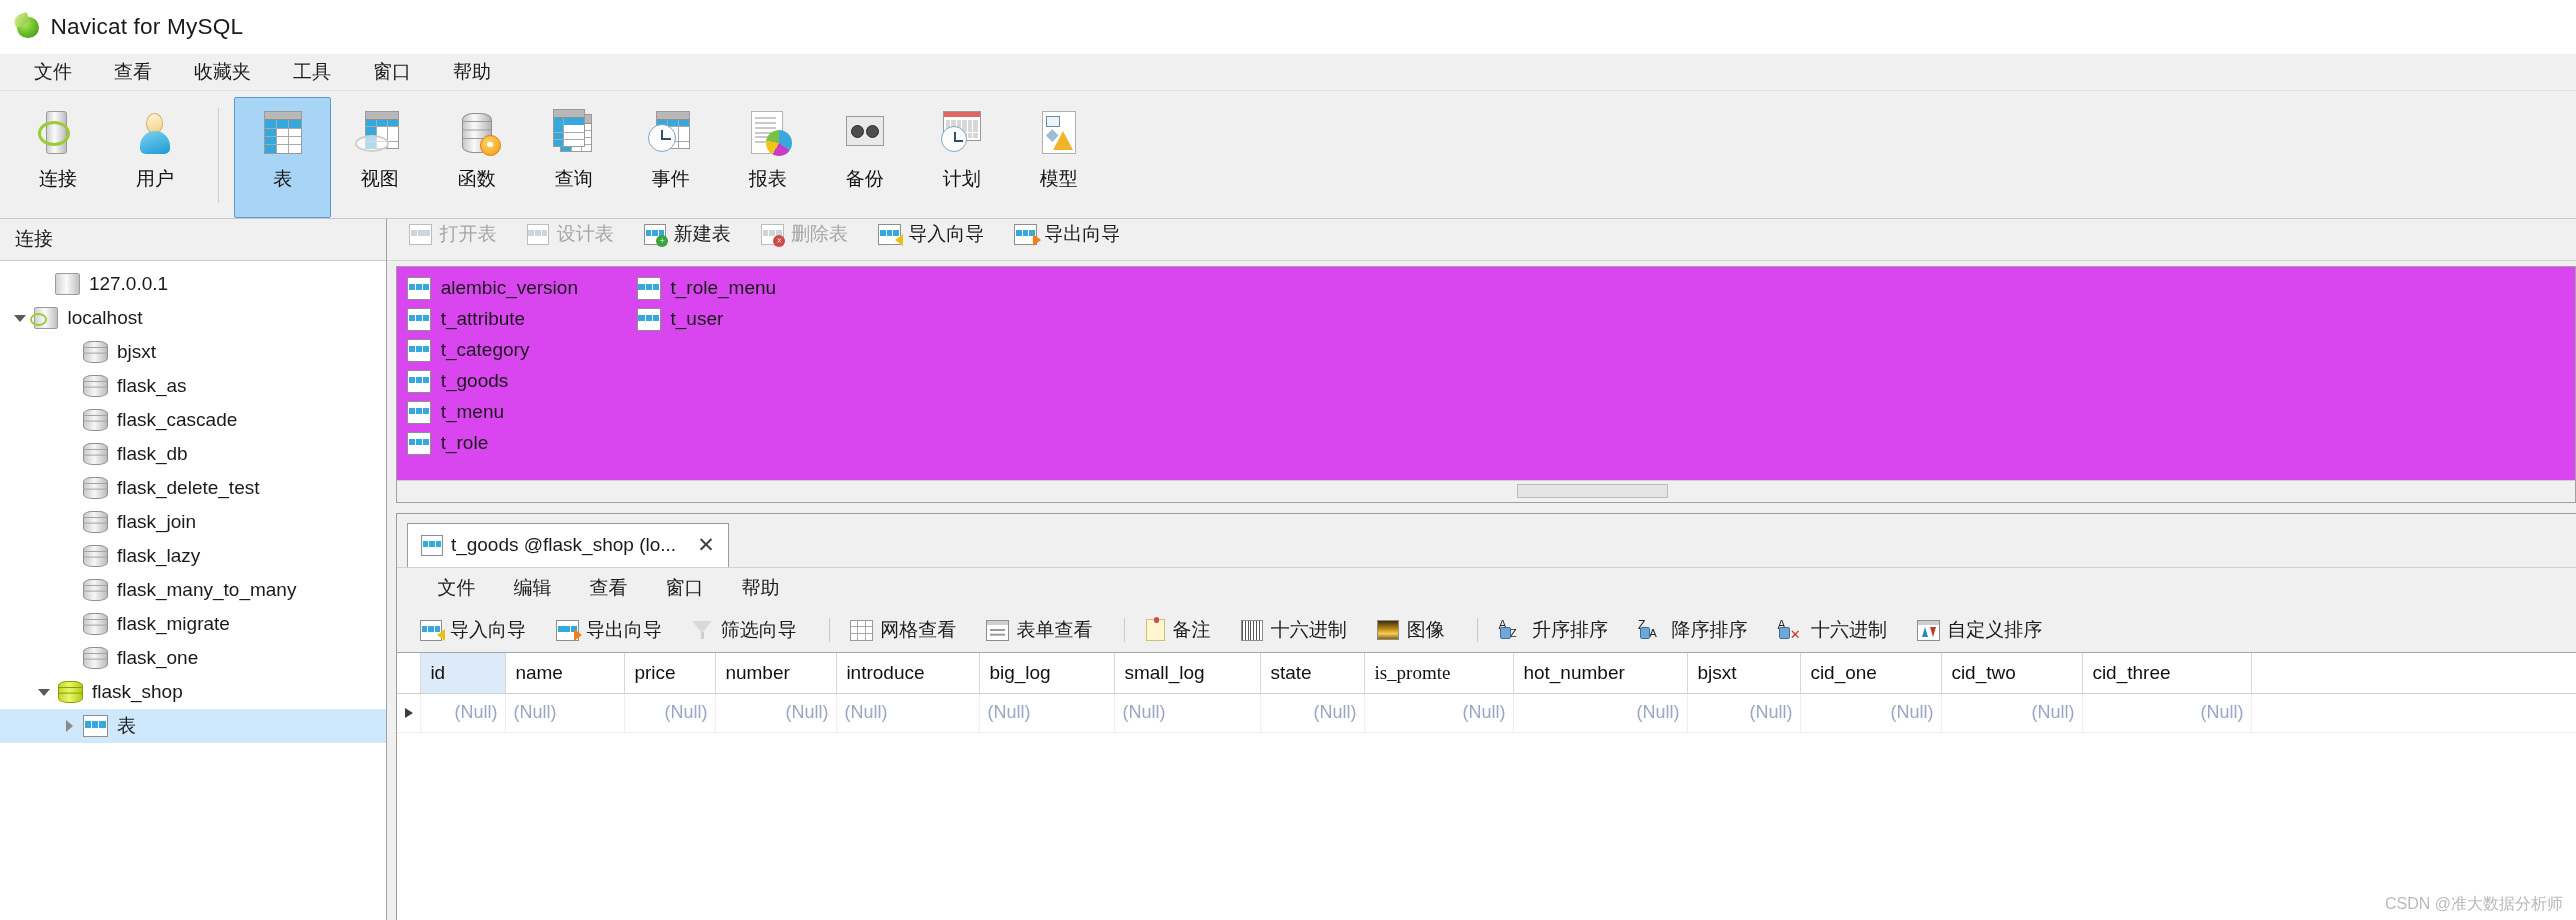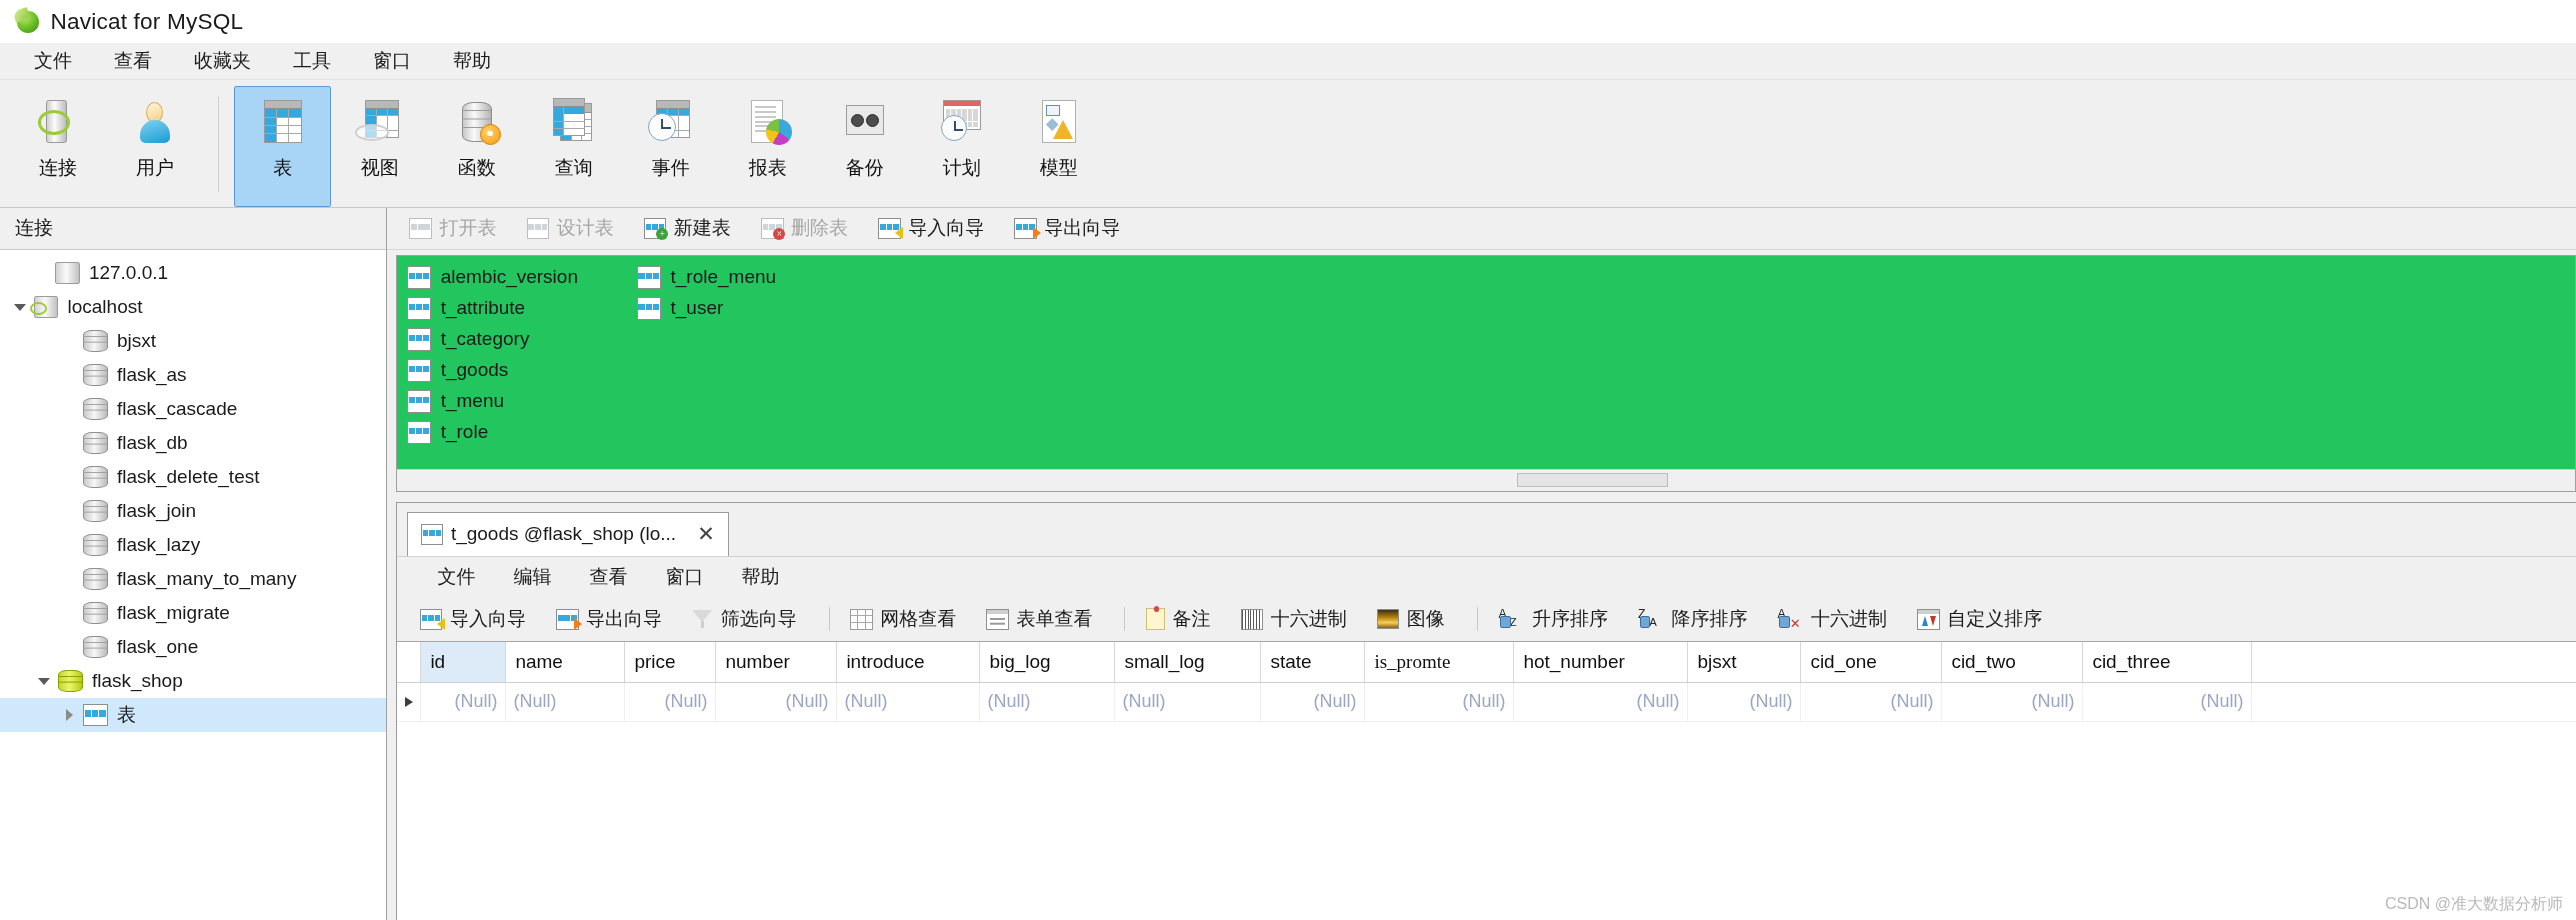--- a/index.html
+++ b/index.html
@@ -5,21 +5,21 @@
   html,body{margin:0;padding:0;}
   body{
     width:2576px;height:921px;overflow:hidden;
     font-family:"Liberation Sans","DejaVu Sans",sans-serif;
     background:#ffffff;color:#000;
     -webkit-font-smoothing:antialiased;
   }
   .app{width:2576px;height:921px;position:relative;display:flex;flex-direction:column;}
 
   
-  .titlebar{height:43px;display:flex;align-items:center;padding-left:15px;background:#ffffff;flex:0 0 auto;}
+  .titlebar{height:54px;display:flex;align-items:center;padding-left:15px;background:#ffffff;flex:0 0 auto;}
   .title-icon{width:26px;height:26px;margin-right:9.4px;position:relative;flex:0 0 auto;}
   .title-icon .ball{position:absolute;left:1.9px;top:2.8px;width:21.7px;height:21.7px;border-radius:50%;
       background:radial-gradient(circle at 35% 30%, #b9e86a 0%, #6fc32a 45%, #3f8a12 100%);}
   .title-icon .leaf{position:absolute;left:-0.9px;top:0px;width:15px;height:12.2px;border-radius:60% 10% 55% 15%;
       background:linear-gradient(135deg,#d9f08f,#8bc53f);transform:rotate(-18deg);}
   .title-text{font-size:22.6px;color:#1a1a1a;letter-spacing:0.2px;}
 
   
   .menubar{height:36px;background:#f0f0f0;display:flex;align-items:center;padding-left:13px;flex:0 0 auto;
       border-bottom:0.9px solid #e3e3e3;}
@@ -96,39 +96,39 @@
   .ti.dbg{border-radius:9.4px/4.7px;background:linear-gradient(90deg,#c2d82a,#e9f56a 45%,#b5cd15);border:0.9px solid #8aa000;box-sizing:border-box;}
   .ti.dbg:after{content:"";position:absolute;left:-0.9px;top:5.6px;right:-0.9px;height:0.9px;background:#8aa000;box-shadow:0 5.6px 0 #8aa000;}
   .ti.tbl{background:#fff;border:0.9px solid #8e8e8e;box-sizing:border-box;}
   .ti.tbl .h{height:4.7px;background:#b4b4b4;}
   .ti.tbl .g{position:absolute;left:0.9px;top:5.6px;right:0.9px;bottom:0.9px;display:grid;grid-template-columns:1fr 1fr 1fr;grid-template-rows:1fr 1fr;gap:0.9px;}
   .ti.tbl .g i{background:#fff;border:0;}
   .ti.tbl .g i.b{background:#35a8dd;}
 
   
   .content{flex:1 1 auto;display:flex;flex-direction:column;min-width:0;background:#f0f0f0;}
-  .subtoolbar{height:41px;background:#f0f0f0;display:flex;align-items:center;padding-left:13px;flex:0 0 auto;border-bottom:0.9px solid #d5d5d5;font-family:Liberation Serif, serif;}
+  .subtoolbar{height:41px;background:#f0f0f0;display:flex;align-items:flex-start;padding-left:13px;flex:0 0 auto;border-bottom:0.9px solid #d5d5d5;font-family:Liberation Serif, serif;}
   .stbtn{display:flex;align-items:center;font-size:19px;color:#1c1c1c;padding:2.8px 9.4px;margin-right:11.3px;cursor:default;white-space:nowrap;}
   .stbtn.dis{color:#a6a6a6;}
   .mini{width:22.6px;height:21px;position:relative;margin-right:7.5px;flex:0 0 22.6px;}
   .mini .t{position:absolute;inset:0;background:#fff;border:0.9px solid #8e8e8e;box-sizing:border-box;}
   .mini .t .h{height:4.7px;background:#b4b4b4;}
   .mini .t .g{position:absolute;left:0.9px;top:5.6px;right:0.9px;bottom:0.9px;display:grid;grid-template-columns:1fr 1fr 1fr;grid-template-rows:1fr 1fr;gap:0.9px;}
   .mini .t .g i{background:#fff;}
   .mini .t .g i.b{background:#35a8dd;}
   .mini.dis .t .g i.b{background:#cdd6da;}
   .mini.dis .t{border-color:#bdbdbd;}
   .badge{position:absolute;right:-1.9px;bottom:-1.9px;width:12.2px;height:12.2px;border-radius:50%;font-size:9.4px;line-height:12.2px;text-align:center;color:#fff;}
   .badge.green{background:#3aa33a;}
   .badge.red{background:#d04a4a;}
   .arrow-y{position:absolute;right:-2.8px;bottom:-0.9px;width:0;height:0;border-top:6.6px solid transparent;border-bottom:6.6px solid transparent;border-right:8.5px solid #e8c018;}
   .arrow-o{position:absolute;right:-3.8px;bottom:-0.9px;width:0;height:0;border-top:6.6px solid transparent;border-bottom:6.6px solid transparent;border-left:8.5px solid #ef7f1a;}
 
   
-  .tablelist{flex:0 0 auto;height:235px;background:#22c55e;border:0.9px solid #a0a0a0;margin:5.6px 0 0 9.4px;position:relative;overflow:hidden;text-align:right;}
+  .tablelist{flex:0 0 auto;height:235px;background:#d946ef;border:0.9px solid #a0a0a0;margin:5.6px 0 0 9.4px;position:relative;overflow:hidden;text-align:right;}
   .tl-cols{display:flex;flex-direction:column;flex-wrap:wrap;height:194px;padding:5.6px 0 0 5.6px;align-content:flex-start;}
   .tl-item{height:31px;display:flex;align-items:center;font-size:19px;color:#1a1a1a;width:226px;padding-left:3.8px;white-space:nowrap;cursor:default;}
   .hscroll{position:absolute;left:0;right:0;bottom:0;height:21px;background:#f0f0f0;border-top:0.9px solid #cfcfcf;}
   .hscroll .thumb{position:absolute;left:1120px;top:2.8px;width:151px;height:14px;background:#e4e4e4;border:0.9px solid #bdbdbd;box-sizing:border-box;}
 
   
   .editor{flex:1 1 auto;margin:9.4px 0 0 9.4px;display:flex;flex-direction:column;min-height:0;background:#f0f0f0;border-left:0.9px solid #9b9b9b;border-top:0.9px solid #9b9b9b;}
   .tabs{height:53px;display:flex;align-items:flex-end;background:#f0f0f0;flex:0 0 auto;}
   .tab{height:43px;display:flex;align-items:center;background:#fff;border:0.9px solid #9b9b9b;border-bottom:none;padding:0 13px 0 13px;margin-left:9.4px;font-size:19px;color:#1a1a1a;white-space:nowrap;cursor:default;}
   .tab .x{margin-left:21px;font-size:21px;color:#444;cursor:pointer;}

